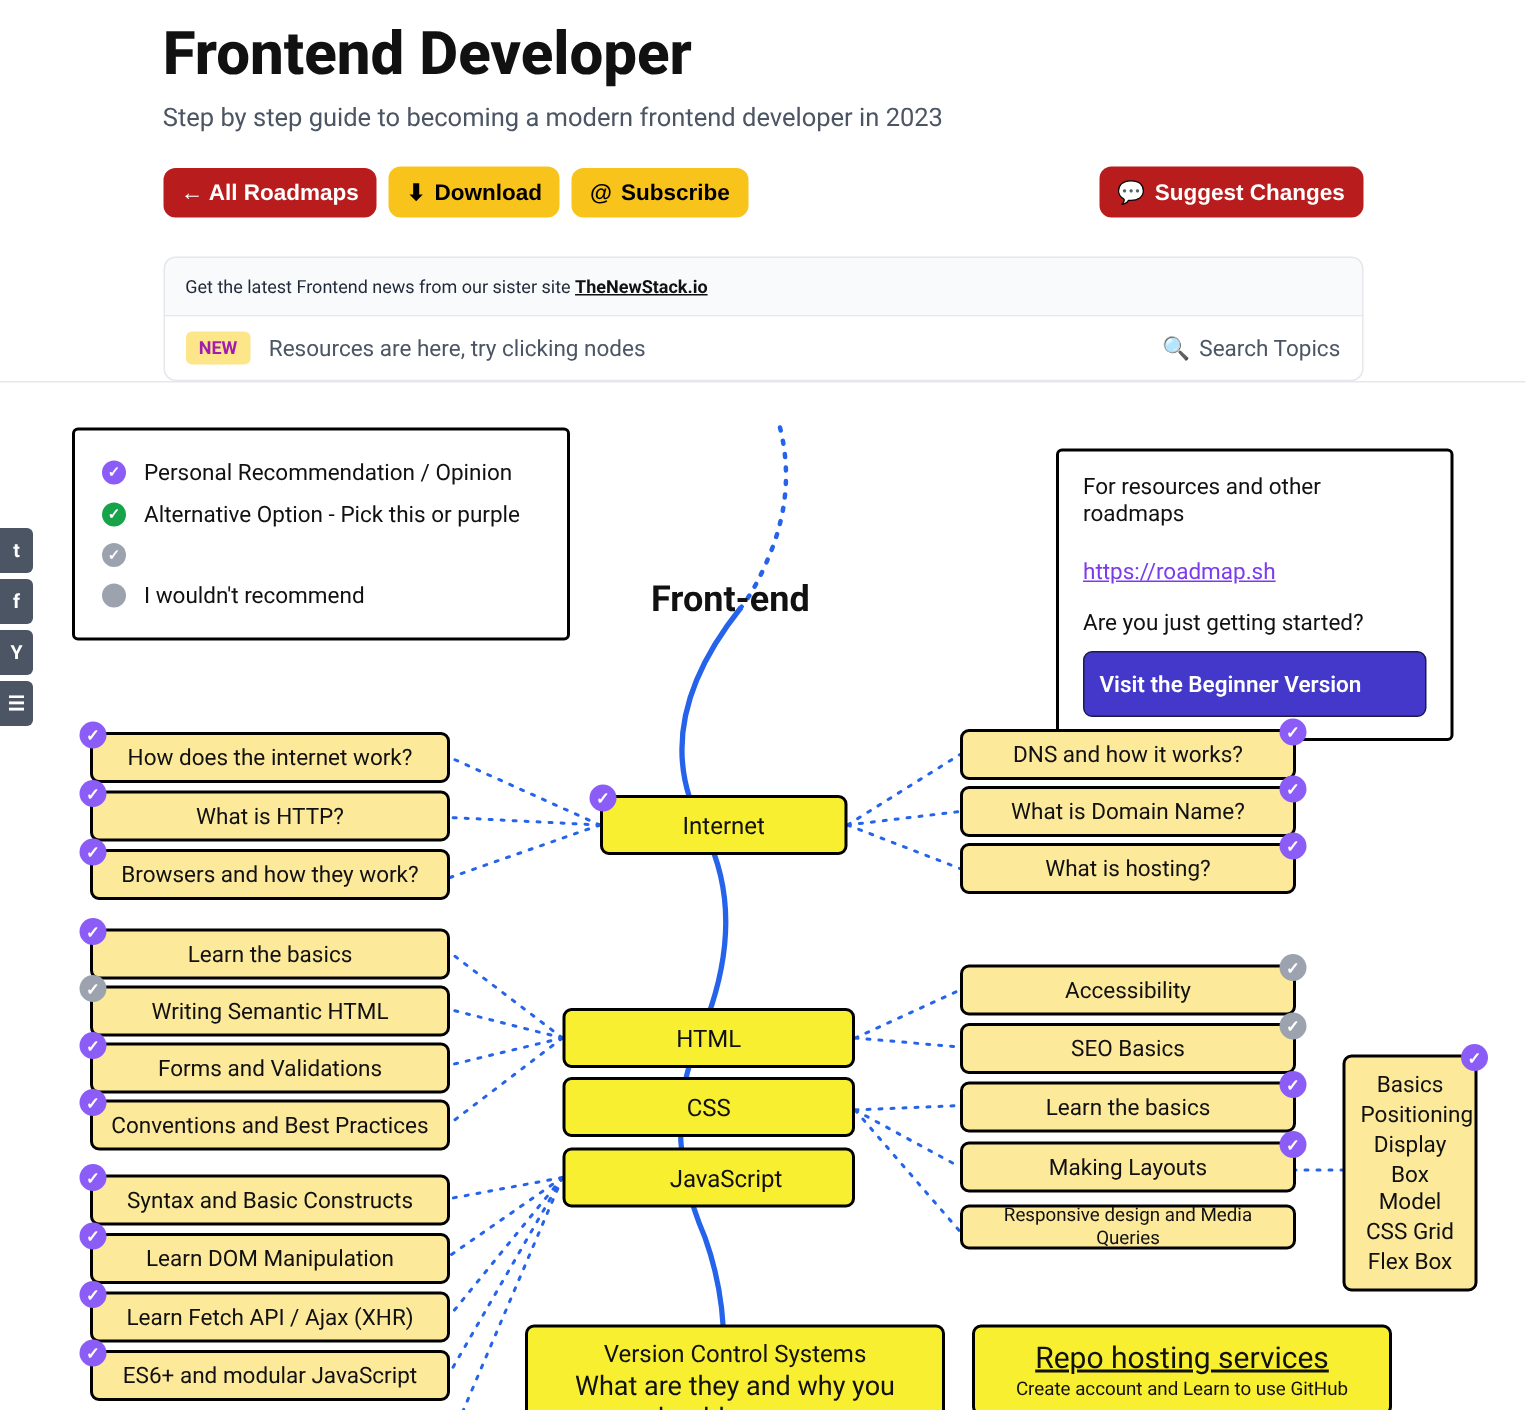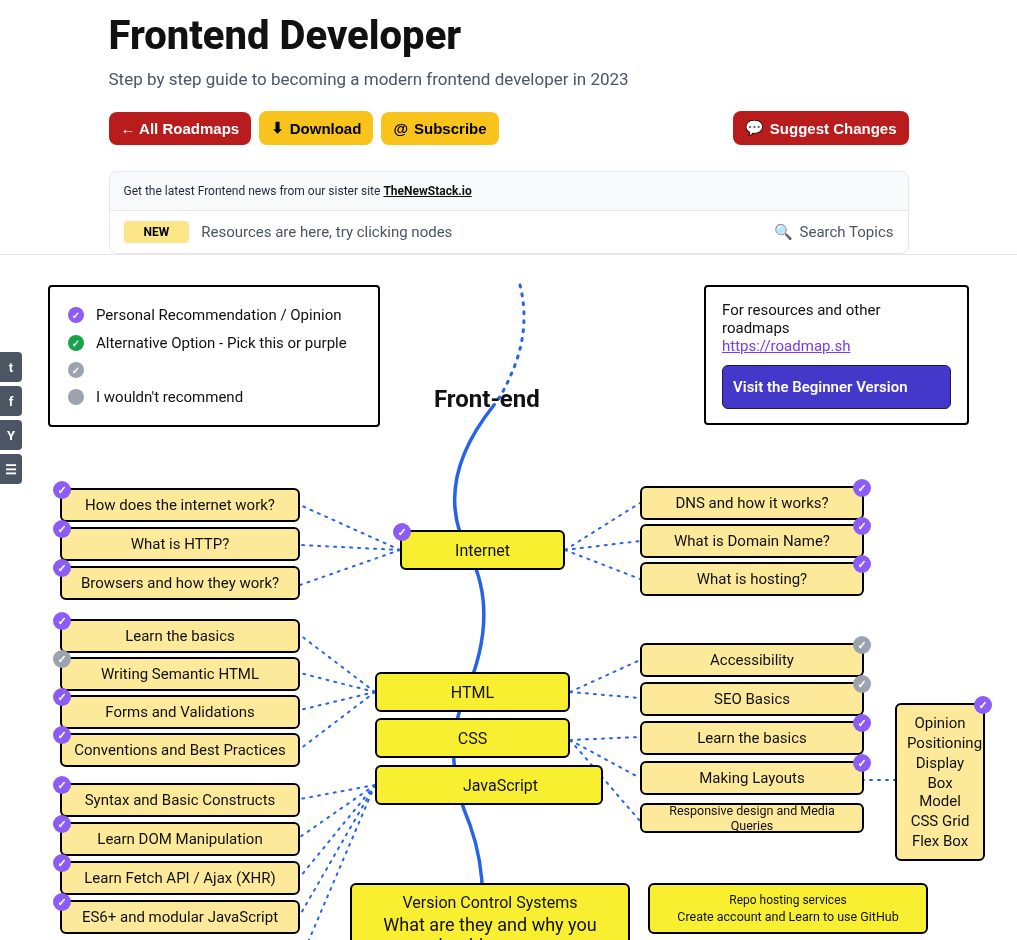--- a/index.html
+++ b/index.html
@@ -10,35 +10,35 @@
   .subtitle { color: #4b5563; font-size: 17px; margin-top: 10px; }
   .btnrow { display: flex; gap: 8px; margin-top: 22px; align-items: center; }
   .btn { display: inline-flex; align-items: center; gap: 6px; padding: 8px 12px; border-radius: 8px; font-size: 15px; font-weight: 600; border: none; cursor: pointer; }
   .btn-gray { background: #b91c1c; color: #fff; }
   .btn-yellow { background: #f8c31a; color: #000; }
   .spacer { flex: 1; }
   .newscard { margin-top: 26px; border: 1px solid #e5e7eb; border-radius: 8px; background: #f8fafc; }
   .newscard .top { padding: 12px 14px; font-size: 12px; color: #1f2937; border-bottom:1px solid #e5e7eb;}
   .newscard .top a { color: #111; font-weight: 700; text-decoration: underline; }
   .newscard .bot { padding: 10px 14px; display: flex; align-items: center; gap: 12px; background:#fff; border-radius:0 0 8px 8px;}
-  .pill-new { background: #fde68a; color: #000000; font-size: 12px; font-weight: 700; padding: 4px 20px; border-radius: 4px; }
+  .pill-new { background: #fde68a; color: #a21caf; font-size: 12px; font-weight: 700; padding: 4px 9px; border-radius: 4px; }
   .bot .msg { color: #4b5563; font-size: 15px; }
   .bot .search { display: flex; align-items: center; gap: 6px; color: #4b5563; font-size: 15px; cursor: pointer; }
   .socialcol { position: absolute; left: 0; top: 352px; display: flex; flex-direction: column; gap: 4px; }
   .socialcol .sbtn { width: 22px; height: 30px; background: #4b5563; color: #fff; display: flex; align-items: center; justify-content: center; border-radius: 0 4px 4px 0; font-size: 13px; font-weight: 700; cursor:pointer; }
   .canvas { position: relative; width: 1017px; height: 720px; }
   .legend { position: absolute; left: 48px; top: 30px; width: 332px; border: 2px solid #000; border-radius: 4px; padding: 14px 18px; background: #fff; font-size: 15px; }
   .legend .row { display: flex; align-items: center; gap: 12px; padding: 5px 0; }
   .dot { width: 16px; height: 16px; border-radius: 50%; display: inline-flex; align-items: center; justify-content: center; color: #fff; font-size: 10px; font-weight:700; }
   .d-purple { background: #8b5cf6; }
   .d-green  { background: #16a34a; }
   .d-gray   { background: #9ca3af; }
   .d-plain  { background: #9ca3af; }
-  .resbox { position: absolute; right: 48px; top: 30px; width: 265px; border: 2px solid #000; border-radius: 4px; padding: 14px 16px; background: #fff; font-size: 15px; }
-  .resbox .link { color: #7c3aed; margin-top: 0; display: block; }
+  .resbox { position: absolute; right: 48px; top: 44px; width: 265px; border: 2px solid #000; border-radius: 4px; padding: 14px 16px; background: #fff; font-size: 15px; }
+  .resbox .link { color: #7c3aed; margin-top: 21px; display: block; }
   .resbox .q { margin-top: 16px; }
   .visitbtn { display: block; margin-top: 10px; text-align: left; padding: 12px 10px; background: #4338ca; color: #fff; border-radius: 6px; font-weight: 600; font-size: 15px; border:1px solid #1e1b4b; cursor:pointer;}
   .title-main { position: absolute; left: 434px; top: 130px; font-size: 24px; font-weight: 700; }
   svg.lines { position: absolute; left: 0; top: 0; width: 1017px; height: 720px; pointer-events: none; }
   .node { position: absolute; border: 2px solid #000; border-radius: 6px; text-align: center; font-size: 15px; cursor: pointer; display:flex; align-items:center; justify-content:center; flex-direction:column; padding:0 6px;}
   .n-center { background: #f7ef30; font-weight: 400; height:40px; width:165px; font-size:16px; }
   .n-leaf   { background: #fce99a; height: 34px; }
   .n-big    { background: #f7ef30; padding: 8px 10px; }
   .badge { position: absolute; width: 18px; height: 18px; border-radius: 50%; display:flex; align-items:center; justify-content:center; color:#fff; font-size:11px; font-weight:700;}
   .b-tl { top: -9px; left: -9px; }
@@ -148,36 +148,37 @@
       </div>
     <div class="row">
         <span class="dot d-plain"></span>
         <span>I wouldn't recommend</span>
       </div>
   </div>
 
   <div class="resbox">
     <div>For resources and other roadmaps</div>
     <a href="#" class="link">https://roadmap.sh</a>
+    <div class="q">Are you just getting started?</div>
     <div class="visitbtn">Visit the Beginner Version</div>
   </div>
 
   <div class="title-main">Front-end</div>
 
   <div class="node n-center" style="left:400px; top:275px;">
     <span class="badge d-purple b-tl">✓</span>
     <span>Internet</span>
   </div>
   <div class="node n-center" style="left:375px; top:417px; width:195px;">
       <span>HTML</span>
     </div>
   <div class="node n-center" style="left:375px; top:463px; width:195px;">
       <span>CSS</span>
     </div>
-  <div class="node n-center" style="left:375px; top:510px; width:228px;padding-left:29px;">
+  <div class="node n-center" style="left:375px; top:510px; width:195px;padding-left:29px;">
       <span>JavaScript</span>
     </div>
 
   <div class="node n-leaf" style="left:60px; top:233px; width:240px;">
       <span class="badge d-purple b-tl">✓</span>
       <span>How does the internet work?</span>
     </div>
   <div class="node n-leaf" style="left:60px; top:272px; width:240px;">
       <span class="badge d-purple b-tl">✓</span>
       <span>What is HTTP?</span>
@@ -250,30 +251,30 @@
       <span class="badge d-purple b-tl">✓</span>
       <span>Learn Fetch API / Ajax (XHR)</span>
     </div>
   <div class="node n-leaf" style="left:60px; top:645px; width:240px;">
       <span class="badge d-purple b-tl">✓</span>
       <span>ES6+ and modular JavaScript</span>
     </div>
 
   <div class="listbox" style="left:895px; top:448px; width:90px;">
     <span class="badge d-purple b-tr">✓</span>
-    <div>Opinion</div>
+    <div>Basics</div>
     <div>Positioning</div>
     <div>Display</div>
     <div>Box Model</div>
     <div>CSS Grid</div>
     <div>Flex Box</div>
   </div>
 
   <div class="node n-big" style="left:350px; top:628px; width:280px;">
     <div style="font-size:16px;">Version Control Systems</div>
     <div style="font-size:18px; margin-top:2px;">What are they and why you should use one</div>
   </div>
   <div class="node n-big" style="left:648px; top:628px; width:280px;">
-    <div style="font-size:12px;">Repo hosting services</div>
+    <div style="font-size:20px;text-decoration:underline;">Repo hosting services</div>
     <div style="font-size:12.5px; margin-top:2px;">Create account and Learn to use GitHub</div>
   </div>
 
 </div>
 
 </body></html>

